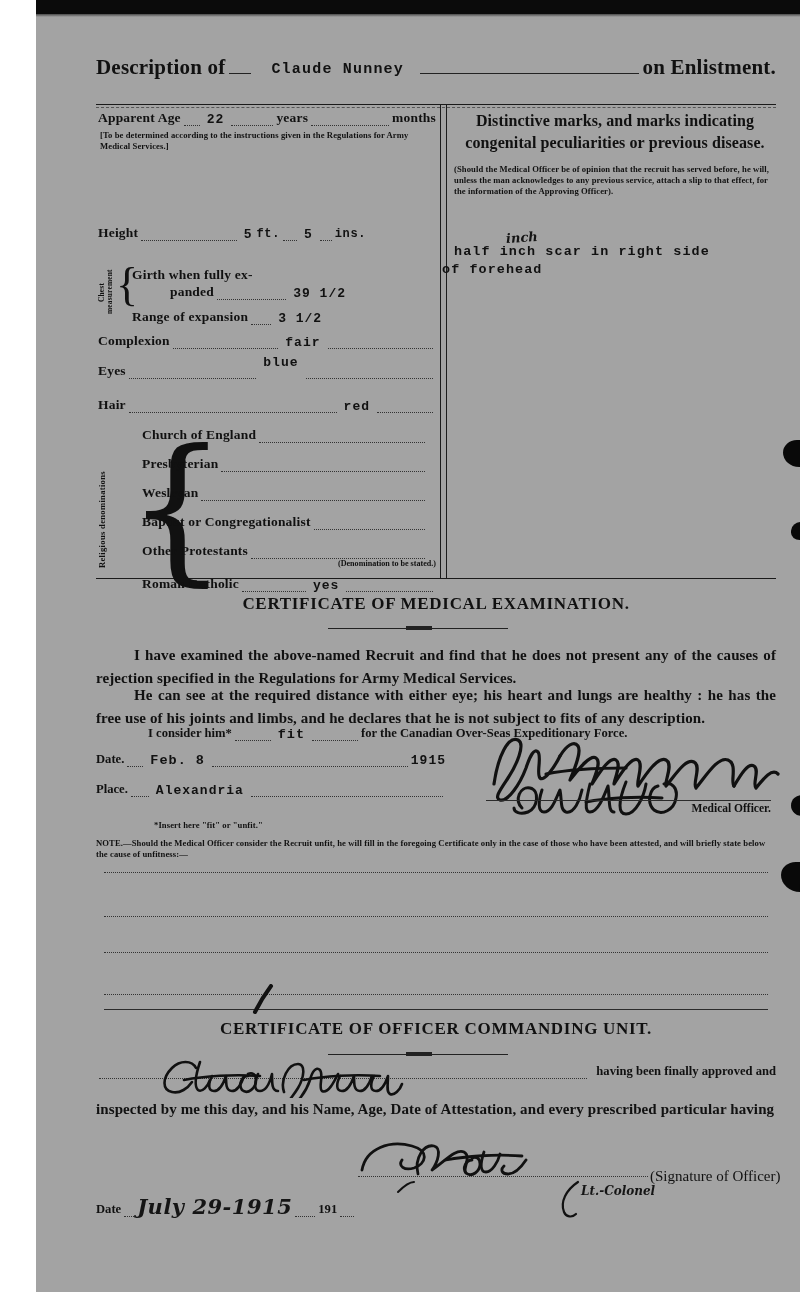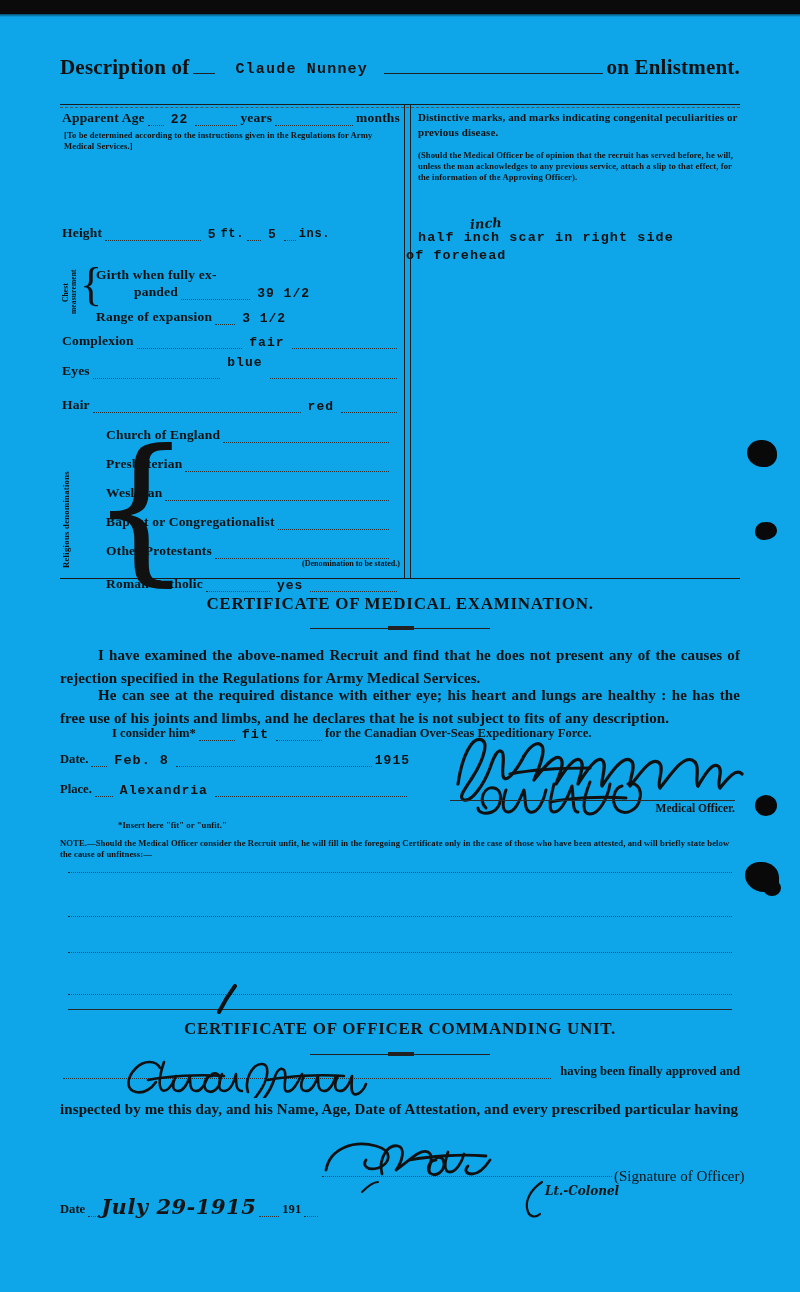--- a/index.html
+++ b/index.html
@@ -1,21 +1,21 @@
 <!DOCTYPE html>
 <html><head>
 <meta charset="utf-8">
 <style>
   html, body { margin:0; padding:0; background:#ffffff; }
   body {
     width:800px; height:1292px; position:relative; overflow:hidden;
     font-family:"Liberation Serif", serif; color:#111;
     -webkit-font-smoothing:none;
   }
-  .page { position:absolute; inset:0; background:#0ea5e9; }
+  .page { position:absolute; inset:0; background:#a3a3a3;margin-left:36px; }
 
   
   .scan-edge-top { position:absolute; left:0; top:0; width:800px; height:14px; background:#0b0b0b; }
   .scan-edge-top:after{ content:""; position:absolute; left:0; top:14px; width:800px; height:3px;
        background:linear-gradient(to bottom, rgba(0,0,0,.55), rgba(0,0,0,0)); }
 
   
   .header { position:absolute; left:60px; top:55px; width:680px; height:40px; }
   .hdr-row { display:flex; align-items:baseline; white-space:nowrap; }
   .hdr-big { font-size:21px; font-weight:700; letter-spacing:.2px; font-family:"Liberation Serif", serif; }
@@ -224,21 +224,21 @@
           <span class="typed">yes</span>
           <span class="dots"></span>
         </div>
 
 
       </div>
     </div>
   </div>
 
   <div class="rcol">
-    <div style="font-size:11px; font-weight:700; line-height:1.36; letter-spacing:.1px;">Distinctive marks, and marks indicating congenital peculiarities or previous disease.</div>
+    <div style="font-size:16px; font-weight:700; line-height:1.36; letter-spacing:.1px;text-align:center;">Distinctive marks, and marks indicating congenital peculiarities or previous disease.</div>
     <div class="tiny" style="margin-top:10px; line-height:1.3;">(Should the Medical Officer be of opinion that the recruit has served before, he will, unless the man acknowledges to any previous service, attach a slip to that effect, for the information of the Approving Officer).</div>
 
     <div style="position:relative; margin-top:46px;">
       <span class="hand" style="position:absolute; left:52px; top:-13px; font-size:13px; transform:rotate(-4deg); display:inline-block;">inch</span>
       <div class="typed" style="font-size:13.4px; letter-spacing:1.1px; padding:0;">half inch scar in right side</div>
       <div class="typed" style="font-size:13.4px; letter-spacing:1.1px; padding:0; margin-top:3px; margin-left:-12px;">of forehead</div>
     </div>
   </div>
 
   <div class="cert-title" style="top:594px;">CERTIFICATE  OF  MEDICAL  EXAMINATION.</div>

